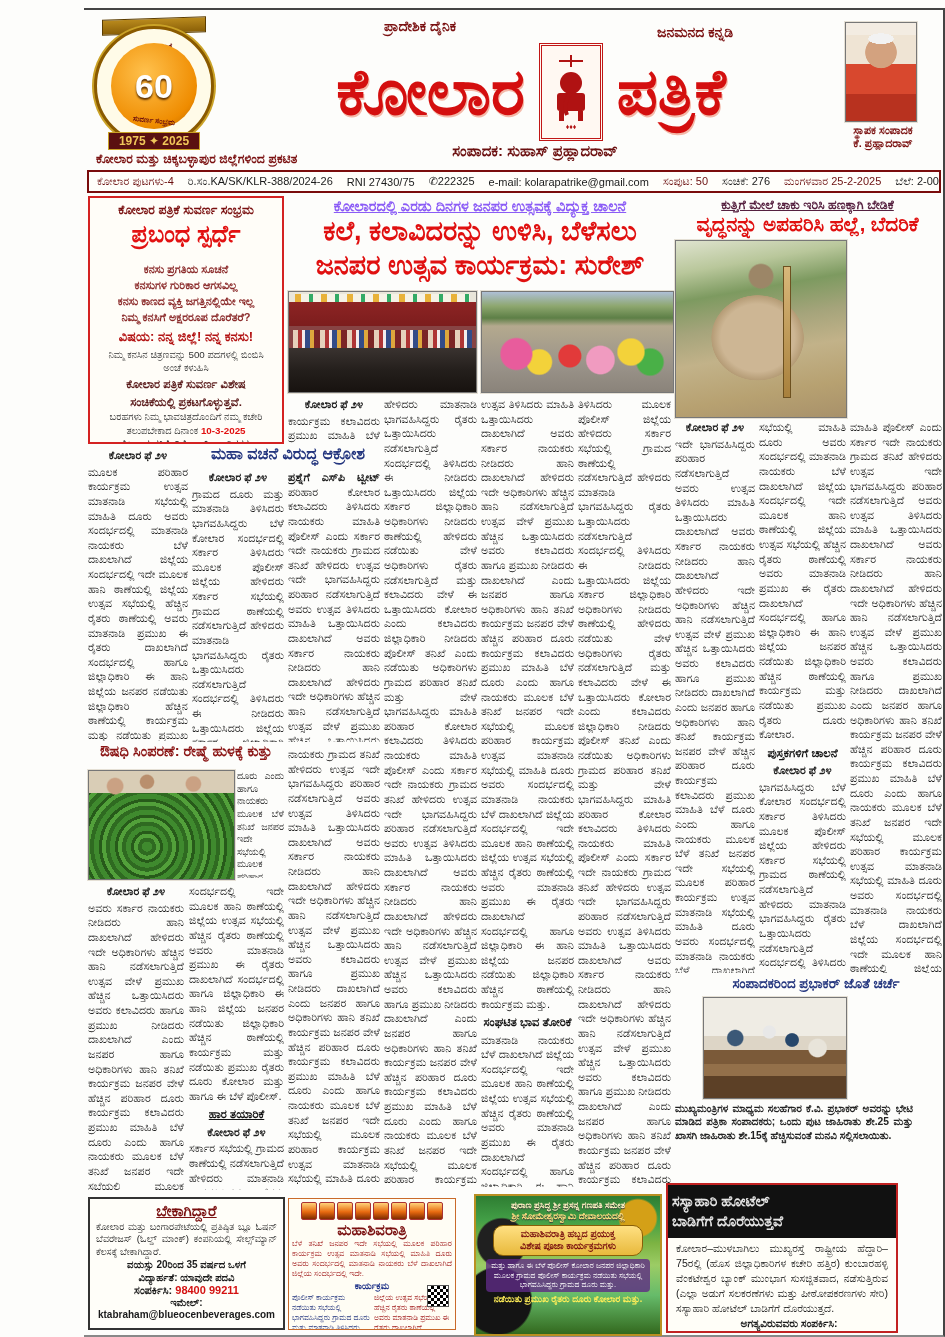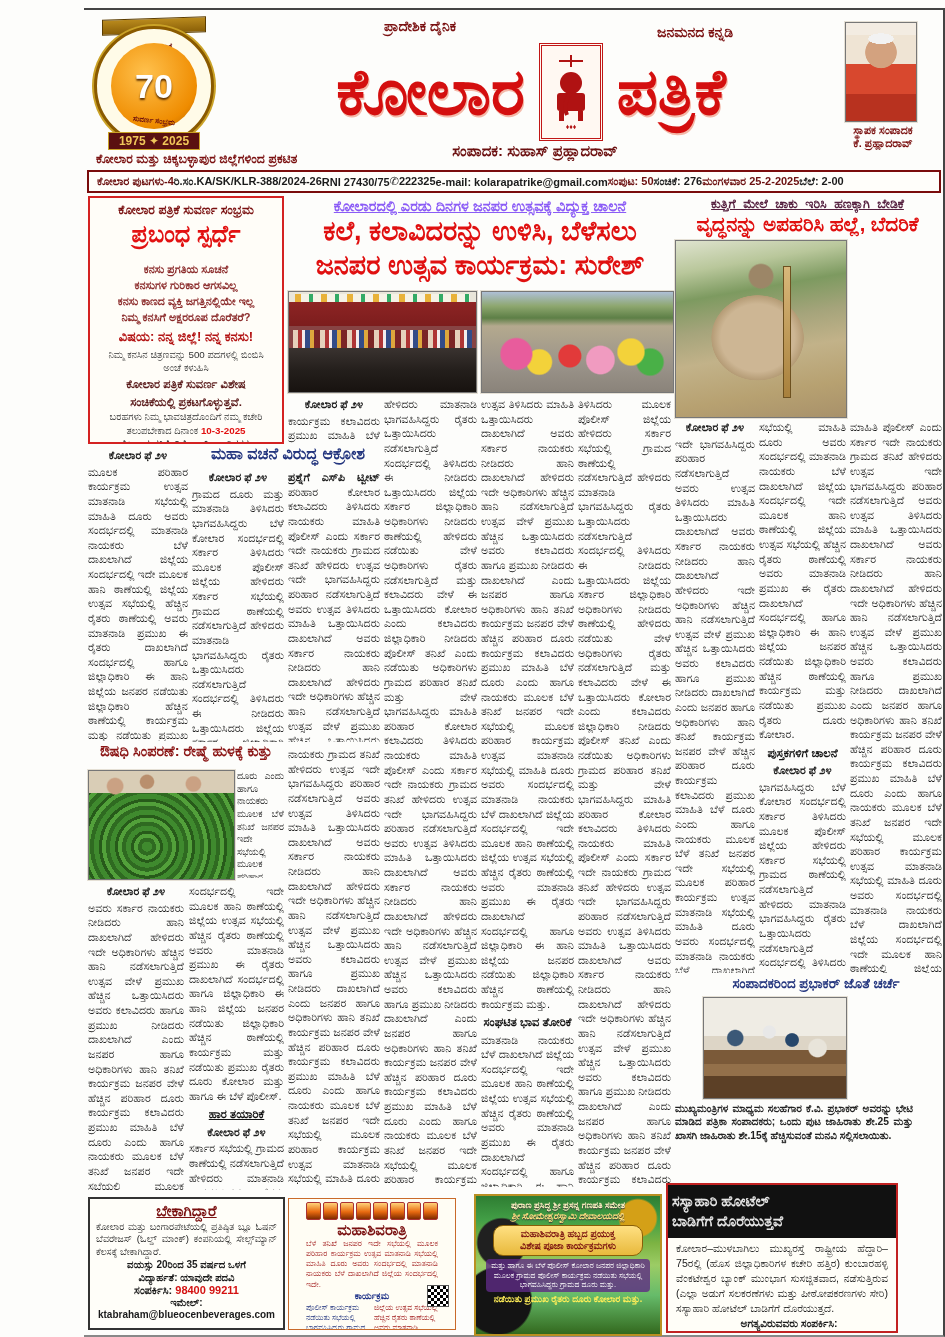--- a/index.html
+++ b/index.html
@@ -28,38 +28,38 @@
   .badge-topribbon{position:absolute;left:8px;right:8px;top:-8px;height:14px;background:linear-gradient(180deg,#b98a1d,#8a5f07);
               border:1px solid #5c3d00;transform:skewY(-2deg);}
   .badge-arc{position:absolute;font-size:7.5px;font-weight:bold;color:#6b0f0f;width:70px;text-align:center;}
   .arc-top{top:18px;left:25px;transform:rotate(-8deg);}
   .arc-bottom{bottom:20px;left:25px;transform:rotate(6deg);}
   .ph-founder{background:radial-gradient(ellipse 30% 9% at 50% 16%,#f2f2f2 0 60%,transparent 61%),
       radial-gradient(circle at 50% 30%,#d3a27f 0 20%,transparent 21%),
       linear-gradient(180deg,#f3ece2 0 12%,#efe4d4 12% 42%,#d8482e 42% 72%,#b8321f 72% 100%);}
   
   .infobar{left:87px;top:170px;width:854px;height:23px;border:2px solid #7a0c0c;background:#fffefa;
-           display:flex;align-items:center;padding:0 8px;box-sizing:border-box;
-           font-size:11px;font-weight:bold;white-space:nowrap;overflow:hidden;}
+           display:flex;align-items:center;gap:14px;padding:0 8px;box-sizing:border-box;
+           font-size:11px;font-weight:normal;white-space:nowrap;overflow:hidden;}
   .infobar .maroon{color:#6b0f0f;}
   
   .promo{left:88px;top:196px;width:196px;height:248px;border:2.5px solid #d42222;background:#fffdf8;
          box-sizing:border-box;padding:5px 6px;text-align:center;overflow:hidden;}
   .promo-h{font-size:12.5px;font-weight:bold;color:#7a1010;}
   .promo-t{font-size:24px;font-weight:800;color:#e21212;margin:2px 0 14px;}
   .promo-line{font-size:11px;font-weight:600;color:#8b2a2a;line-height:1.45;}
   .promo-topic{font-size:13px;font-weight:800;color:#b31212;margin:3px 0;}
   .promo-sm{font-size:9.8px;color:#333;line-height:1.35;}
   .promo-bold{font-size:11.5px;font-weight:bold;color:#5a1a1a;line-height:1.4;margin-top:2px;}
   .promo-date{color:#e21212;font-weight:800;}
   
   .kicker{font-weight:bold;text-decoration:underline;}
   .kicker-main{left:288px;top:198px;width:384px;font-size:14.5px;color:#8b5cf6;}
   .headline-main{left:288px;top:215px;width:384px;font-size:27px;font-weight:800;color:#e01010;line-height:1.25;}
-  .kicker-right{left:672px;top:198px;width:271px;font-size:12.5px;color:#55203f;font-family:Liberation Mono, monospace;}
+  .kicker-right{left:672px;top:198px;width:271px;font-size:12.5px;color:#55203f;}
   .headline-right{left:672px;top:213px;width:271px;font-size:20px;font-weight:800;color:#e01010;}
   .subhead{font-weight:800;}
   .sh-maha{left:192px;top:445px;width:192px;font-size:16px;color:#23357e;}
   .sh-oushadhi{left:88px;top:743px;width:196px;font-size:14.5px;color:#8a1414;}
   .sh-meeting{left:688px;top:976px;width:256px;font-size:13.5px;color:#23357e;}
   
   .col{position:absolute;font-size:11px;line-height:1.33;text-align:justify;color:#1c1c1c;overflow:hidden;}
   .dateline{display:block;text-align:center;font-weight:bold;font-size:11px;margin-bottom:2px;}
   .lead-bold{font-weight:bold;}
   .subhead-sm{display:block;text-align:center;font-weight:bold;font-size:11.5px;color:#111;margin:4px 0 2px;}
@@ -98,57 +98,57 @@
       linear-gradient(180deg,#efece4 0 38%,#ddd5c6 38% 52%,#7b5a39 52% 66%,#93704a 66% 78%,#5c4026 78% 100%);}
   
   .ad{position:absolute;box-sizing:border-box;overflow:hidden;}
   .ad-wanted{left:88px;top:1197px;width:197px;height:133px;border:2px solid #333;background:#fffef9;padding:3px 6px;text-align:center;}
   .ad-wanted-h{font-size:15px;font-weight:800;color:#7a1010;text-decoration:underline;}
   .ad-wanted-b{font-size:9.6px;line-height:1.3;text-align:justify;margin-top:1px;}
   .ad-wanted-m{font-size:10px;font-weight:bold;margin-top:1px;}
   .ad-wanted-ph{font-size:11px;font-weight:800;}
   .ad-wanted-ph .red{color:#d41111;}
   .ad-wanted-mail{font-size:10px;font-weight:bold;}
-  .ad-shiva{left:288px;top:1198px;width:168px;height:132px;border:1.5px solid #c96a2a;background:#fffdf4;padding:2px 17px;text-align:center;}
+  .ad-shiva{left:288px;top:1198px;width:168px;height:132px;border:1.5px solid #c96a2a;background:#fffdf4;padding:2px 3px;text-align:center;}
   .deities{display:flex;gap:2px;justify-content:center;margin:1px 0;}
   .deities i{width:14px;height:16px;background:linear-gradient(180deg,#ffd27a 0%,#e86a10 55%,#7e2c00 100%);border:1px solid #a33;border-radius:2px;}
   .ad-shiva-t{font-size:15px;font-weight:800;color:#7a1010;}
   .ad-shiva-small{font-size:7.8px;line-height:1.3;text-align:justify;color:#a32020;}
   .ad-shiva-prog{font-size:9px;font-weight:800;color:#1b2f86;margin:1px 0;}
   .ad-shiva-cols{display:flex;gap:4px;font-size:7.6px;color:#23357e;text-align:left;}
   .qr{width:20px;height:20px;border:1px solid #555;background:repeating-conic-gradient(#000 0 25%,#fff 0 50%);background-size:6px 6px;position:absolute;right:6px;bottom:22px;}
   .ad-temple{left:474px;top:1194px;width:188px;height:142px;border:2px solid #b99022;color:#fff;text-align:center;padding:4px 6px;
       background:
       radial-gradient(circle at 14% 34%,#202020 0 13%,transparent 14%),
       radial-gradient(circle at 12% 76%,#141414 0 17%,transparent 18%),
       radial-gradient(circle at 88% 16%,#d4a017 0 9%,transparent 10%),
       linear-gradient(180deg,#2e7d32 0%,#43a047 18%,#7cb342 34%,#9ccc65 50%,#66bb6a 72%,#33691e 100%);}
   .ad-temple-l1{font-size:8.6px;font-weight:bold;color:#fff3c4;text-shadow:0 1px 1px #333;}
-  .ad-temple-l2{font-size:9px;font-weight:bold;color:#ffe082;text-shadow:0 1px 1px #333;font-style:italic;}
+  .ad-temple-l2{font-size:9px;font-weight:bold;color:#ffe082;text-shadow:0 1px 1px #333;}
   .ad-temple-banner{margin:3px auto;width:82%;background:linear-gradient(180deg,#ffe082,#e8b93c);color:#7a1010;font-weight:800;
       font-size:9.5px;border-radius:10px;border:1px solid #8a5f07;padding:2px 3px;line-height:1.3;}
   .ad-temple-purple{margin:3px auto 0;width:92%;background:#5e2a84cc;color:#fff;font-size:7.6px;line-height:1.3;border-radius:4px;padding:2px 3px;}
   .ad-temple-ph{font-size:9px;font-weight:800;color:#ffee58;margin-top:2px;}
   .ad-hotel{left:666px;top:1183px;width:232px;height:150px;border:2.5px solid #c22222;background:#fffef8;padding:0 0 2px;}
   .ad-hotel-h{background:#111;color:#e5e5e5;font-size:14.5px;font-weight:800;text-align:left;line-height:1.35;padding:7px 4px;}
   .ad-hotel-b{font-size:10.6px;line-height:1.42;text-align:justify;padding:3px 8px 0;color:#222;}
   .ad-hotel-c{font-size:10.5px;font-weight:bold;text-align:center;margin-top:1px;padding-left:14px;}
   .ad-hotel-ph{font-size:23px;font-weight:800;color:#d41111;text-align:center;letter-spacing:1px;}
 </style>
 </head>
 <body>
 
 <div class="abs page-frame"></div>
 
 <div class="abs badge">
   <div class="badge-topribbon"></div>
   <div class="badge-ring"></div>
   <div class="badge-arc arc-top">ಕೋಲಾರ ಪತ್ರಿಕೆ</div>
   <div class="badge-core">
-    <span class="badge-num">70</span>
+    <span class="badge-num">60</span>
   </div>
   <div class="badge-arc arc-bottom">ಸುವರ್ಣ ಸಂಭ್ರಮ</div>
   <div class="badge-band">1975 ✦ 2025</div>
 </div>
 
 <div class="abs tagline c" style="left:320px;top:18px;width:200px;">ಪ್ರಾದೇಶಿಕ ದೈನಿಕ</div>
 <div class="abs tagline c" style="left:600px;top:24px;width:190px;">ಜನಮನದ ಕನ್ನಡಿ</div>
 
 <div class="abs title-row" style="left:222px;top:40px;width:618px;height:104px;">
   <span class="title-word">ಕೋಲಾರ</span>

